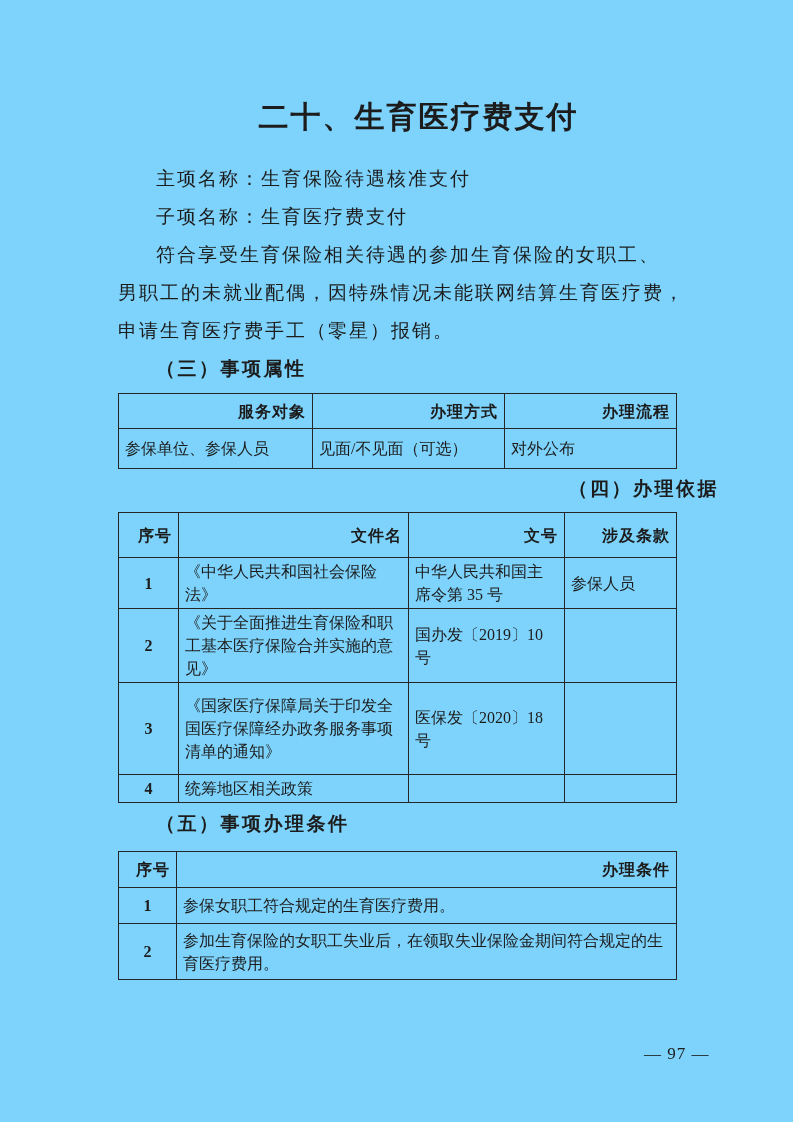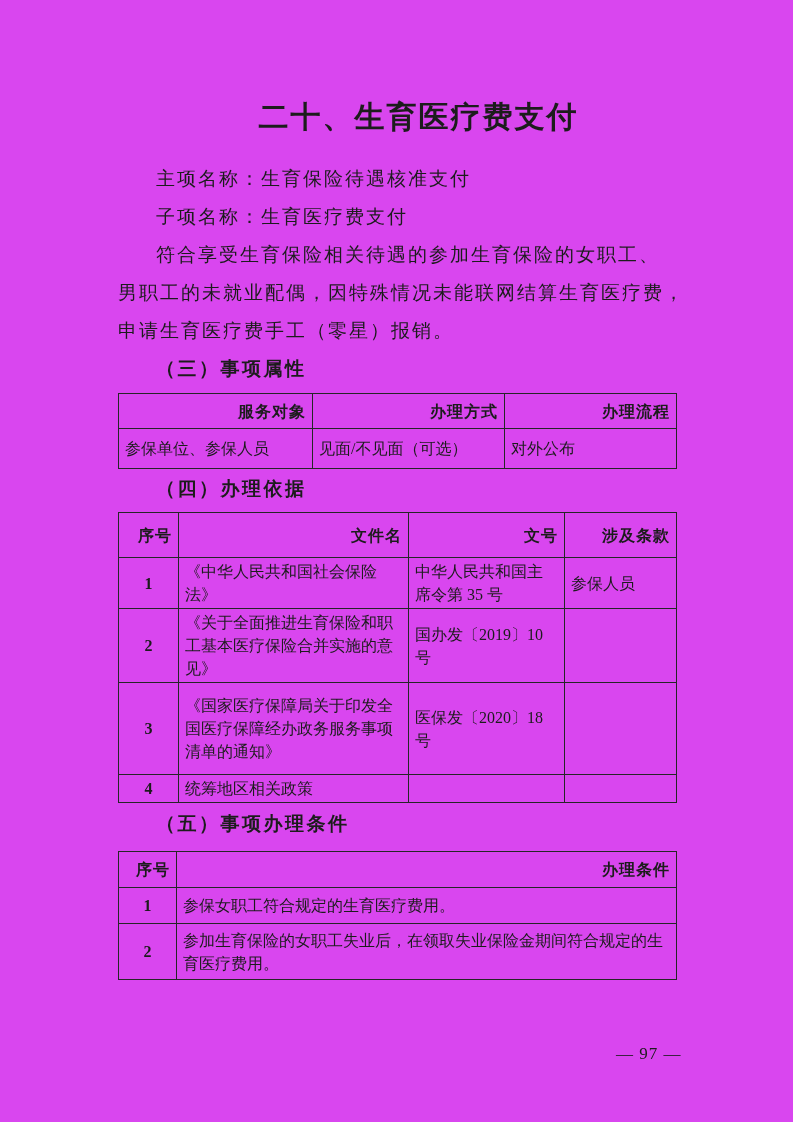--- a/index.html
+++ b/index.html
@@ -1,21 +1,21 @@
 <!DOCTYPE html>
 <html><head>
 <meta charset="utf-8">
 <style>
   * { margin:0; padding:0; box-sizing:border-box; }
   html,body { background:#e9e9e9; }
   .page {
     position:relative;
     width:793px; height:1122px;
     margin:0 auto;
-    background:#d946ef;
+    background:#7dd3fc;
     padding:100px 74px 0 118px;
     font-family:"Liberation Serif", serif;
     color:#1c1c1c;
     overflow:hidden;
   }
   .doc-title {
     font-family:"Liberation Sans", sans-serif;
     font-size:30px; font-weight:700;
     line-height:33px; height:33px;
     text-align:center; letter-spacing:2px;
@@ -38,30 +38,30 @@
     word-break:break-all;
   }
   th { font-weight:700; text-align:right; letter-spacing:1px; }
   td.num { text-align:center; font-weight:700; }
   td.center { }
 
   .t-attr { margin-top:5px; }
   .t-attr th { height:35px; }
   .t-attr td { height:40px; }
 
-  .h-basis { margin-top:1px; }
+  .h-basis { margin-top:1px;text-align:right; }
   .t-basis { margin-top:4px; }
   .t-basis th { height:45px; }
 
   .h-cond { margin-top:2px; }
   .t-cond { margin-top:8px; }
   .t-cond th { height:36px; }
 
   .pagenum {
-    position:absolute; top:1044px; left:616px;
+    position:absolute; top:1044px; left:644px;
     font-size:17px; letter-spacing:1px;
     white-space:nowrap;
   }
 </style>
 </head>
 <body>
 
 <div class="page">
 
   <h1 class="doc-title">二十、生育医疗费支付</h1>

